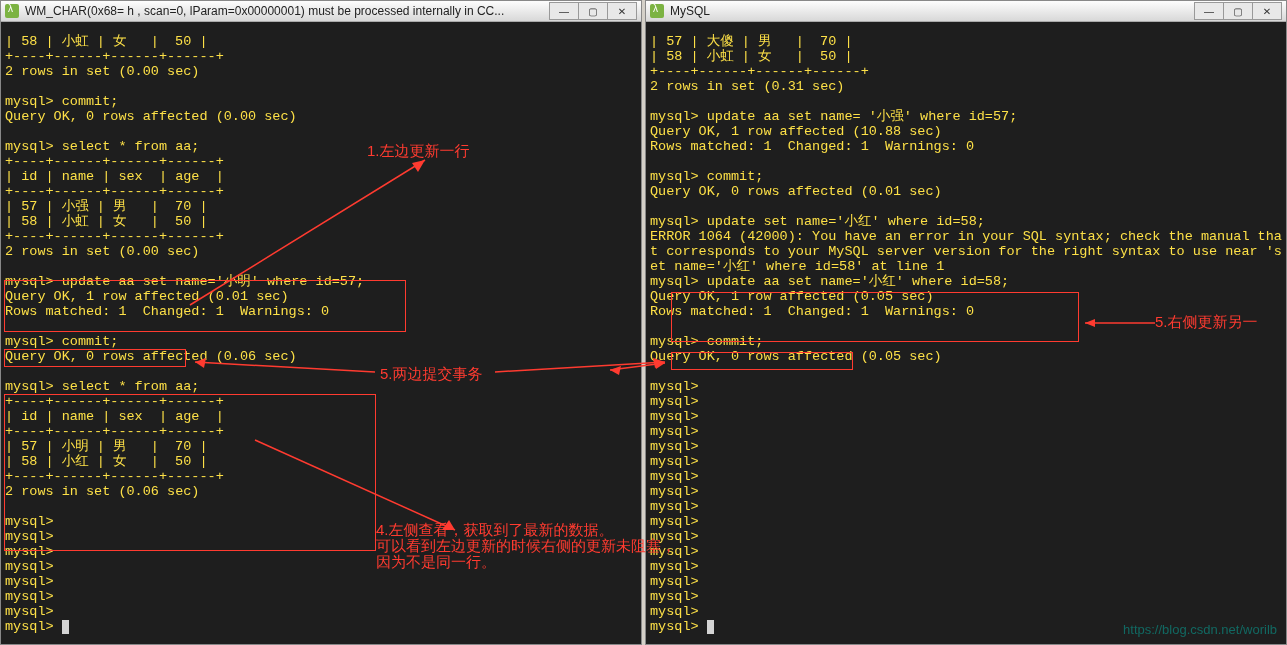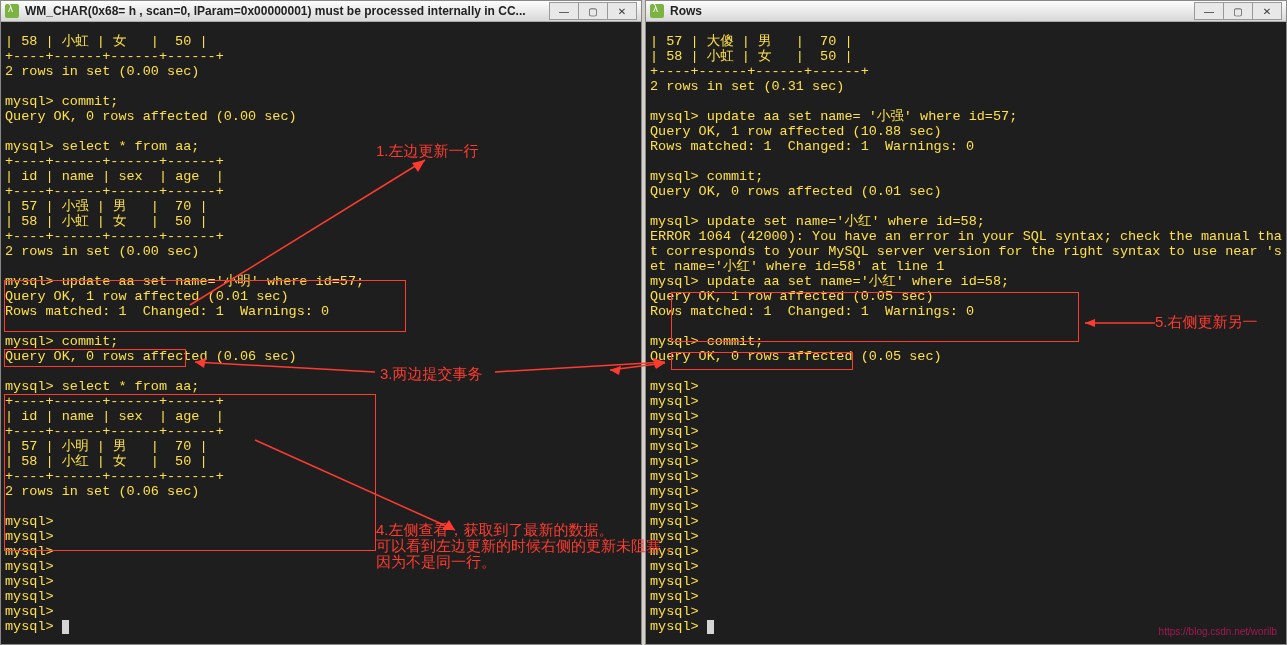--- a/index.html
+++ b/index.html
@@ -3,31 +3,31 @@
 <meta charset="utf-8">
 <style>
   html,body{margin:0;padding:0;background:#d4d0c8;font-family:Consolas,'Courier New',monospace;font-size:13px;color:#ccc;}
   .app{display:flex;width:1287px;height:645px;position:relative;}
   .pane{background:#1e1e1e;position:relative;overflow:hidden;border:1px solid #888;}
   .pane-left{width:641px;height:643px;}
   .pane-right{width:641px;height:643px;margin-left:3px;}
   .titlebar{height:20px;background:linear-gradient(#fdfdfd,#d8d8d8);color:#222;font-size:12px;display:flex;align-items:center;padding:0 4px;border-bottom:1px solid #aaa;font-family:Tahoma,sans-serif;}
   .titlebar .icon{width:14px;height:14px;background:#7cb342;margin-right:6px;display:inline-block;border-radius:2px;position:relative;}
   .titlebar .icon::before{content:'λ';color:#fff;font-size:10px;position:absolute;left:3px;top:-1px;}
-  .titlebar .title{flex:1;white-space:nowrap;overflow:hidden;text-overflow:ellipsis;font-weight:bold;}
+  .titlebar .title{flex:1;white-space:nowrap;overflow:hidden;text-overflow:ellipsis;}
   .winbtns{display:flex;gap:0;}
   .winbtn{width:28px;height:16px;background:#e8e8e8;border:1px solid #999;font-size:10px;display:flex;align-items:center;justify-content:center;color:#333;margin-left:-1px;}
   .term{padding:12px 4px;white-space:pre;line-height:15px;color:#fde047;font-size:13.5px;}
   .cursor{display:inline-block;width:7px;height:14px;background:#d4d4d4;vertical-align:text-bottom;}
   .annot{position:absolute;color:#ff3b30;font-family:'Microsoft YaHei',sans-serif;font-size:15px;pointer-events:none;white-space:pre;}
   .redbox{position:absolute;border:1px solid #ff3b30;pointer-events:none;}
   svg.arrow{position:absolute;pointer-events:none;overflow:visible;}
   svg.arrow line,svg.arrow path{stroke:#ff3b30;stroke-width:1.5;fill:none;}
   svg.arrow polygon{fill:#ff3b30;}
-  .watermark{position:absolute;right:10px;bottom:8px;color:#be185d;font-family:Arial,sans-serif;font-size:10px;opacity:.85;}
+  .watermark{position:absolute;right:10px;bottom:8px;color:#0f766e;font-family:Arial,sans-serif;font-size:13px;opacity:.85;}
 </style>
 </head>
 <body>
 
 <div class="app">
 
   <div class="pane pane-left">
     <div class="titlebar">
       <span class="icon"></span>
       <span class="title">WM_CHAR(0x68= h , scan=0, lParam=0x00000001) must be processed internally in CC...</span>
@@ -75,21 +75,21 @@
 mysql&gt;
 mysql&gt;
 mysql&gt;
 mysql&gt;
 mysql&gt; <span class="cursor"></span></div>
   </div>
 
   <div class="pane pane-right">
     <div class="titlebar">
       <span class="icon"></span>
-      <span class="title">Rows</span>
+      <span class="title">MySQL</span>
       <div class="winbtns">
         <div class="winbtn">—</div>
         <div class="winbtn">▢</div>
         <div class="winbtn">✕</div>
       </div>
     </div>
     <div class="term" id="term-right">| 57 | 大傻 | 男   |  70 |
 | 58 | 小虹 | 女   |  50 |
 +----+------+------+------+
 2 rows in set (0.31 sec)
@@ -130,23 +130,23 @@
 mysql&gt;
 mysql&gt; <span class="cursor"></span></div>
   </div>
 
   <div class="redbox" style="left:4px;top:280px;width:400px;height:50px"></div>
   <div class="redbox" style="left:4px;top:349px;width:180px;height:16px"></div>
   <div class="redbox" style="left:4px;top:394px;width:370px;height:155px"></div>
   <div class="redbox" style="left:671px;top:292px;width:406px;height:48px"></div>
   <div class="redbox" style="left:671px;top:352px;width:180px;height:16px"></div>
 
-  <div class="annot" style="left:376px;top:142px">1.左边更新一行</div>
+  <div class="annot" style="left:367px;top:142px">1.左边更新一行</div>
   <div class="annot" style="left:1155px;top:313px">5.右侧更新另一</div>
-  <div class="annot" style="left:380px;top:365px">3.两边提交事务</div>
+  <div class="annot" style="left:380px;top:365px">5.两边提交事务</div>
   <div class="annot" style="left:376px;top:522px;line-height:16px">4.左侧查看，获取到了最新的数据。
 可以看到左边更新的时候右侧的更新未阻塞，
 因为不是同一行。</div>
 
   <svg class="arrow" style="left:190px;top:150px;width:250px;height:160px">
     <line x1="0" y1="155" x2="235" y2="10"></line>
       <polygon points="235,10 222,13 228,22"></polygon>
   </svg>
   <svg class="arrow" style="left:1080px;top:318px;width:80px;height:10px">
     <line x1="75" y1="5" x2="5" y2="5"></line>

